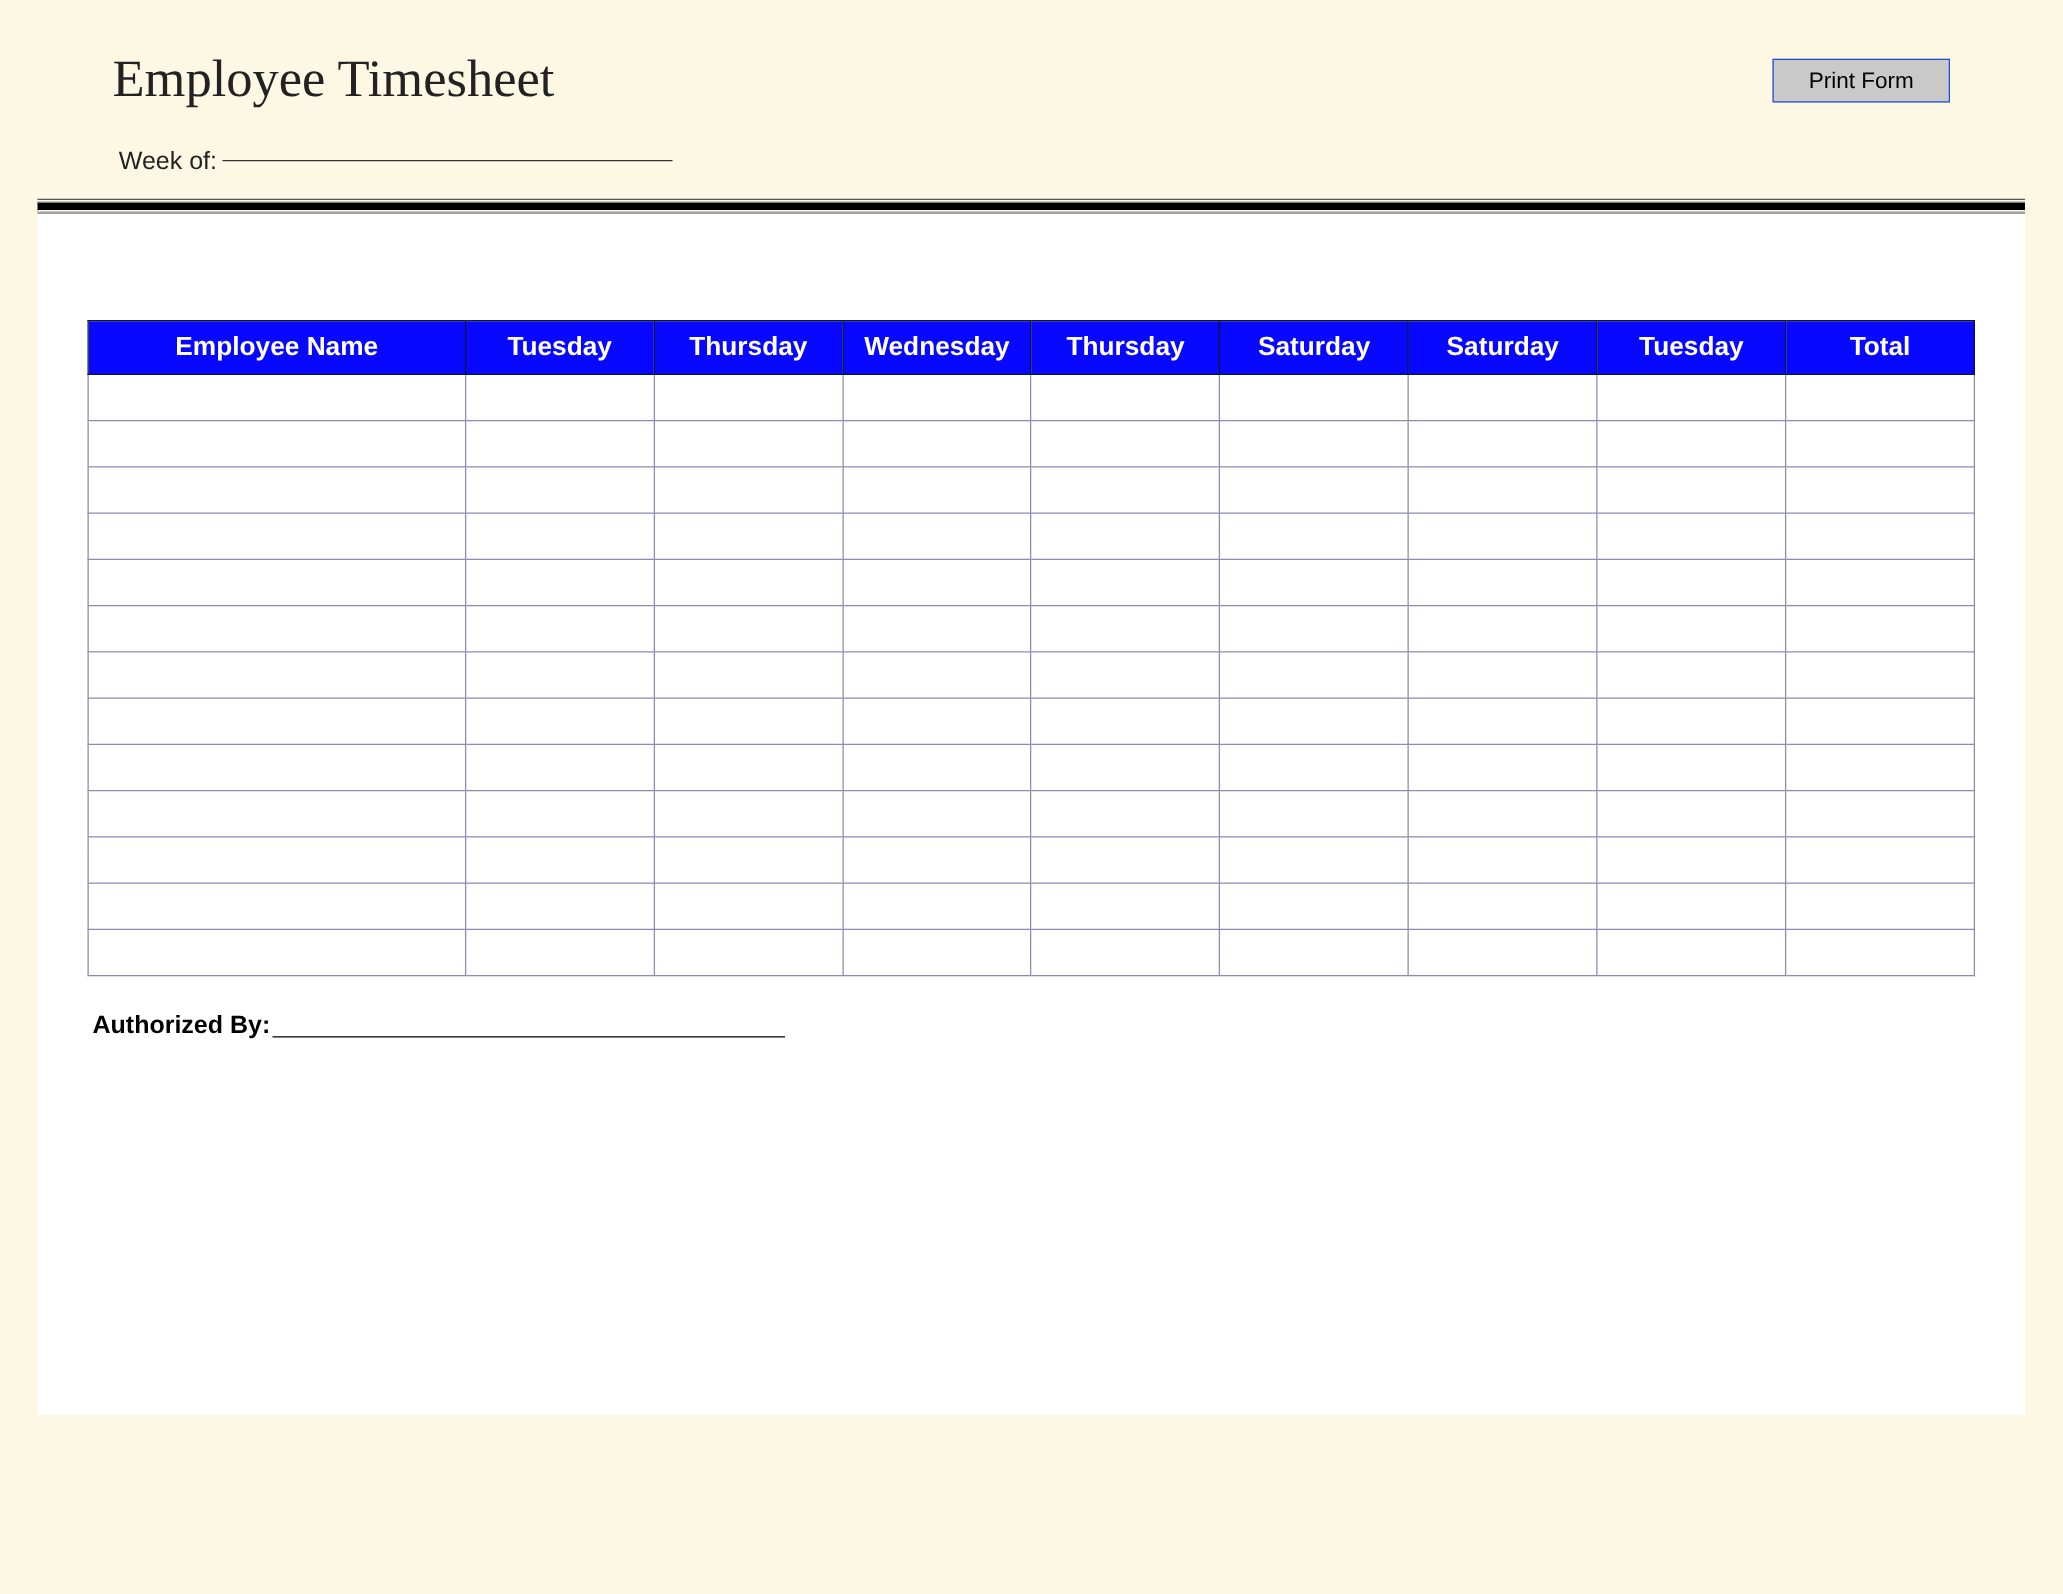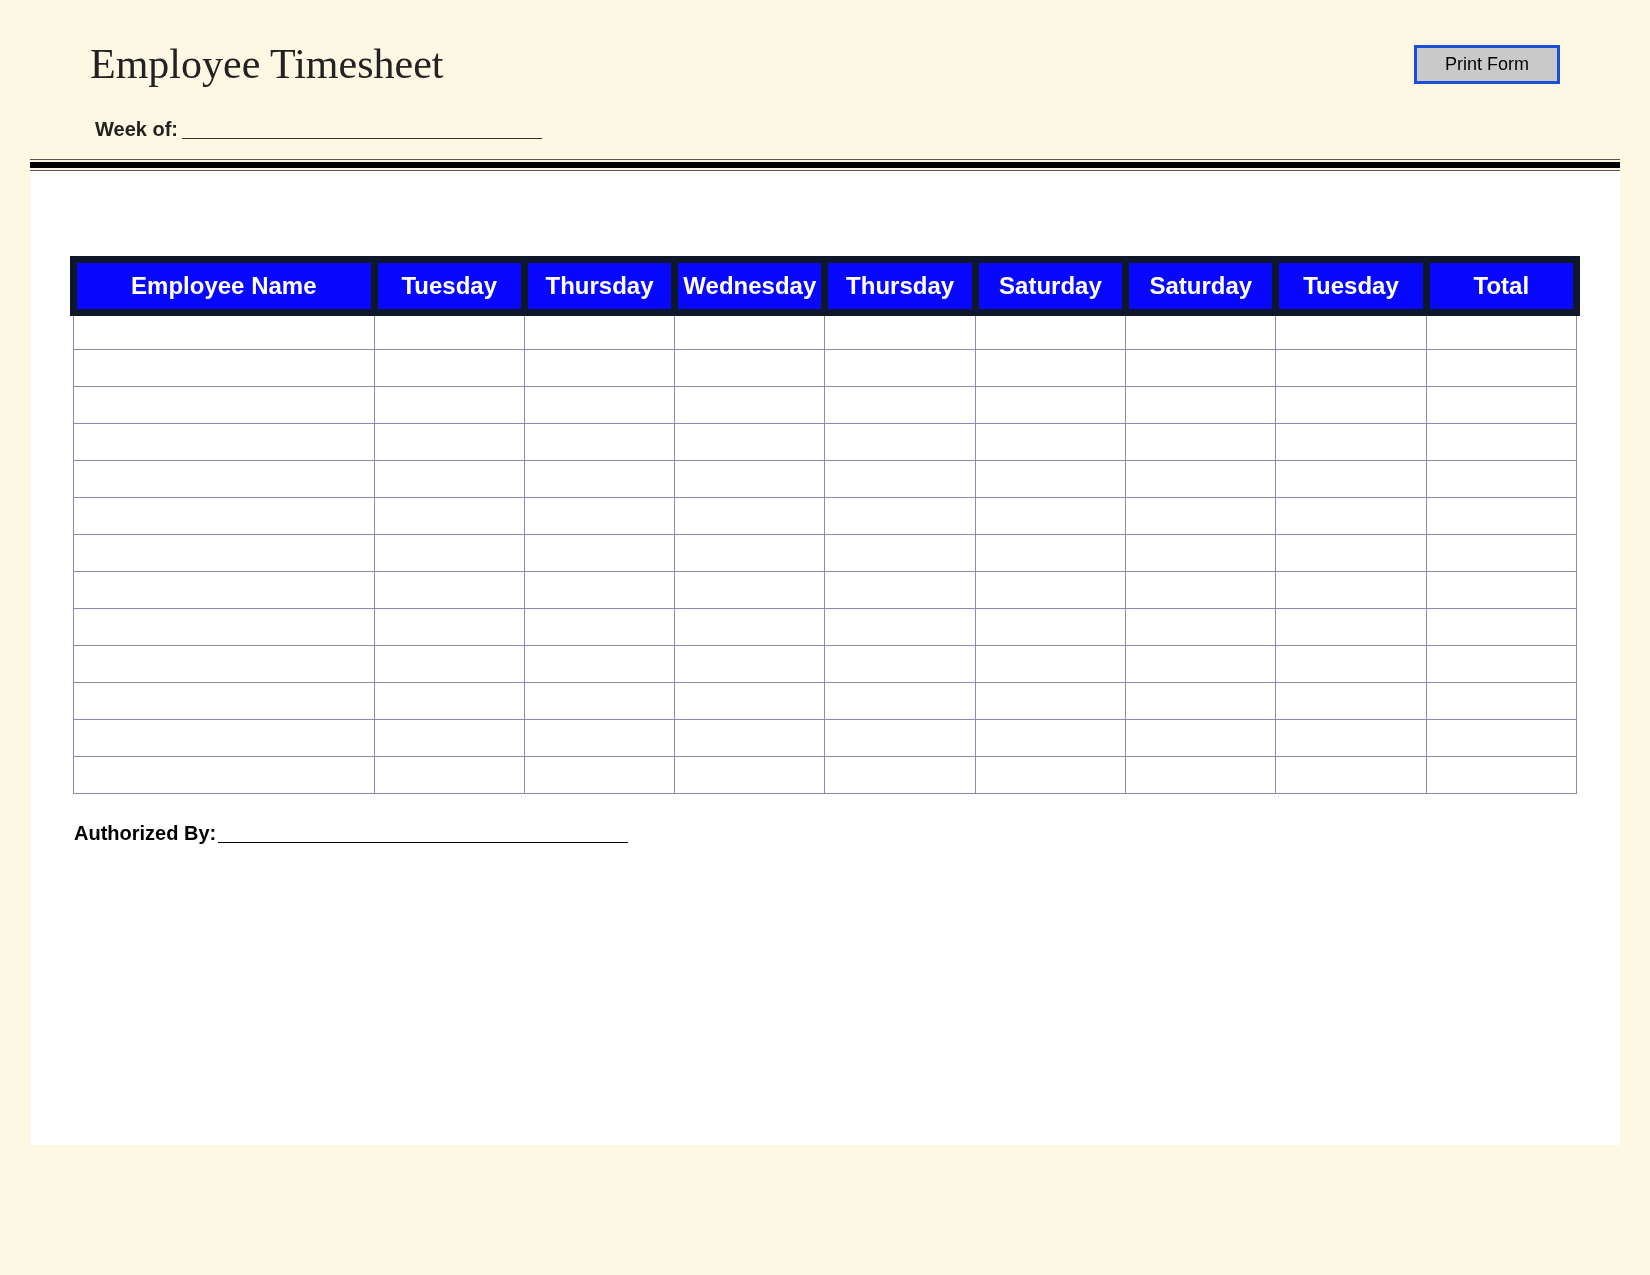--- a/index.html
+++ b/index.html
@@ -23,33 +23,32 @@
       margin-bottom: 30px;
     }
     .title {
       font-size: 42px;
       font-weight: normal;
       color: #222;
       font-family: "Times New Roman", Georgia, serif;
     }
     .print-btn {
       background: #c9c9c9;
-      border: 3px solid #1d4ed8;
+      border: 1px solid #1d4ed8;
       padding: 6px 28px;
       font-size: 18px;
       cursor: pointer;
       color: #000;
     }
     .week-row {
       padding: 0 0 0 65px;
       display: flex;
-      align-items: flex-end;
+      align-items: center;
       gap: 4px;
       margin-bottom: 18px;
-      font-weight: bold;
     }
     .week-label {
       font-size: 20px;
       color: #222;
     }
     .week-line {
       border-bottom: 1px solid #333;
       width: 360px;
       height: 1px;
       margin-bottom: 2px;
@@ -74,23 +73,23 @@
     }
     table.timesheet {
       border-collapse: collapse;
       width: 100%;
       table-layout: fixed;
     }
     table.timesheet th {
       background: #0808ff;
       color: #fff;
       font-weight: bold;
-      font-size: 24px;
+      font-size: 21px;
       padding: 9px 4px;
-      border: 7px solid #0f172a;
+      border: 1px solid #0f172a;
       text-align: center;
     }
     table.timesheet td {
       border: 1px solid #8a8ab5;
       height: 37px;
       background: #fff;
     }
     .col-name { width: 20%; }
     .col-day { width: 10%; }
     .col-total { width: 10%; }

